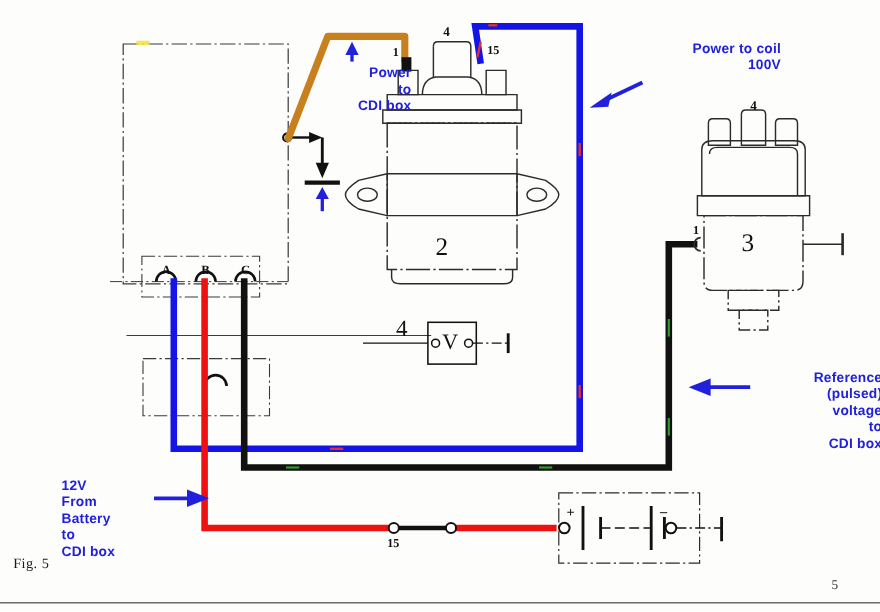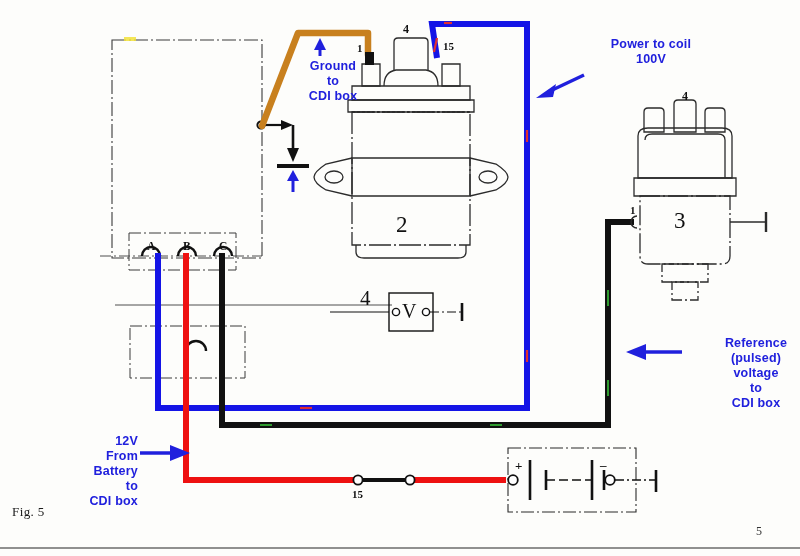--- a/index.html
+++ b/index.html
@@ -23,21 +23,21 @@
     width: 800px;
     height: 556px;
   }
   .anno {
     position: absolute;
     color: #2020dd;
     font-family: "Liberation Sans", sans-serif;
     font-size: 12.5px;
     font-weight: 600;
     line-height: 15px;
-    text-align: center;
+    text-align: right;
     white-space: pre-line;
     letter-spacing: 0.2px;
   }
   .fig-label {
     position: absolute;
     color: #1a1a1a;
     font-family: "Liberation Serif", serif;
     font-size: 13px;
     letter-spacing: 0.4px;
   }
@@ -253,35 +253,35 @@
       <path d="M626 352 L646 344 L646 360 Z" fill="#2020dd"></path>
     </g>
     <g>
       <line x1="140" y1="453" x2="176" y2="453" stroke="#2020dd" stroke-width="3.4"></line>
       <path d="M190 453 L170 445 L170 461 Z" fill="#2020dd"></path>
     </g>
 
     <line x1="0" y1="548" x2="800" y2="548" stroke="#6b6b6b" stroke-width="1.4"></line>
   </svg>
 
-  <div class="anno" style="left:292px; top:59px; width:82px;">Ground
+  <div class="anno" style="left:292px; top:59px; width:82px;">Power
 to
 CDI box</div>
 
 
   <div class="anno" style="left:592px; top:37px; width:118px;">Power to coil
 100V</div>
 
   <div class="anno" style="left:710px; top:336px; width:92px;">Reference
 (pulsed)
 voltage
 to
 CDI box</div>
 
-  <div class="anno" style="left:56px; top:434px; width:82px; text-align:right;">12V
+  <div class="anno" style="left:56px; top:434px; width:82px; text-align:left;">12V
 From
 Battery
 to
 CDI box</div>
 
   <div class="fig-label" style="left:12px; top:504px;">Fig. 5</div>
 
   <div class="page-num" style="left:756px; top:524px;">5</div>
 
   <div class="part-num" style="left:396px; top:212px;">2</div>

